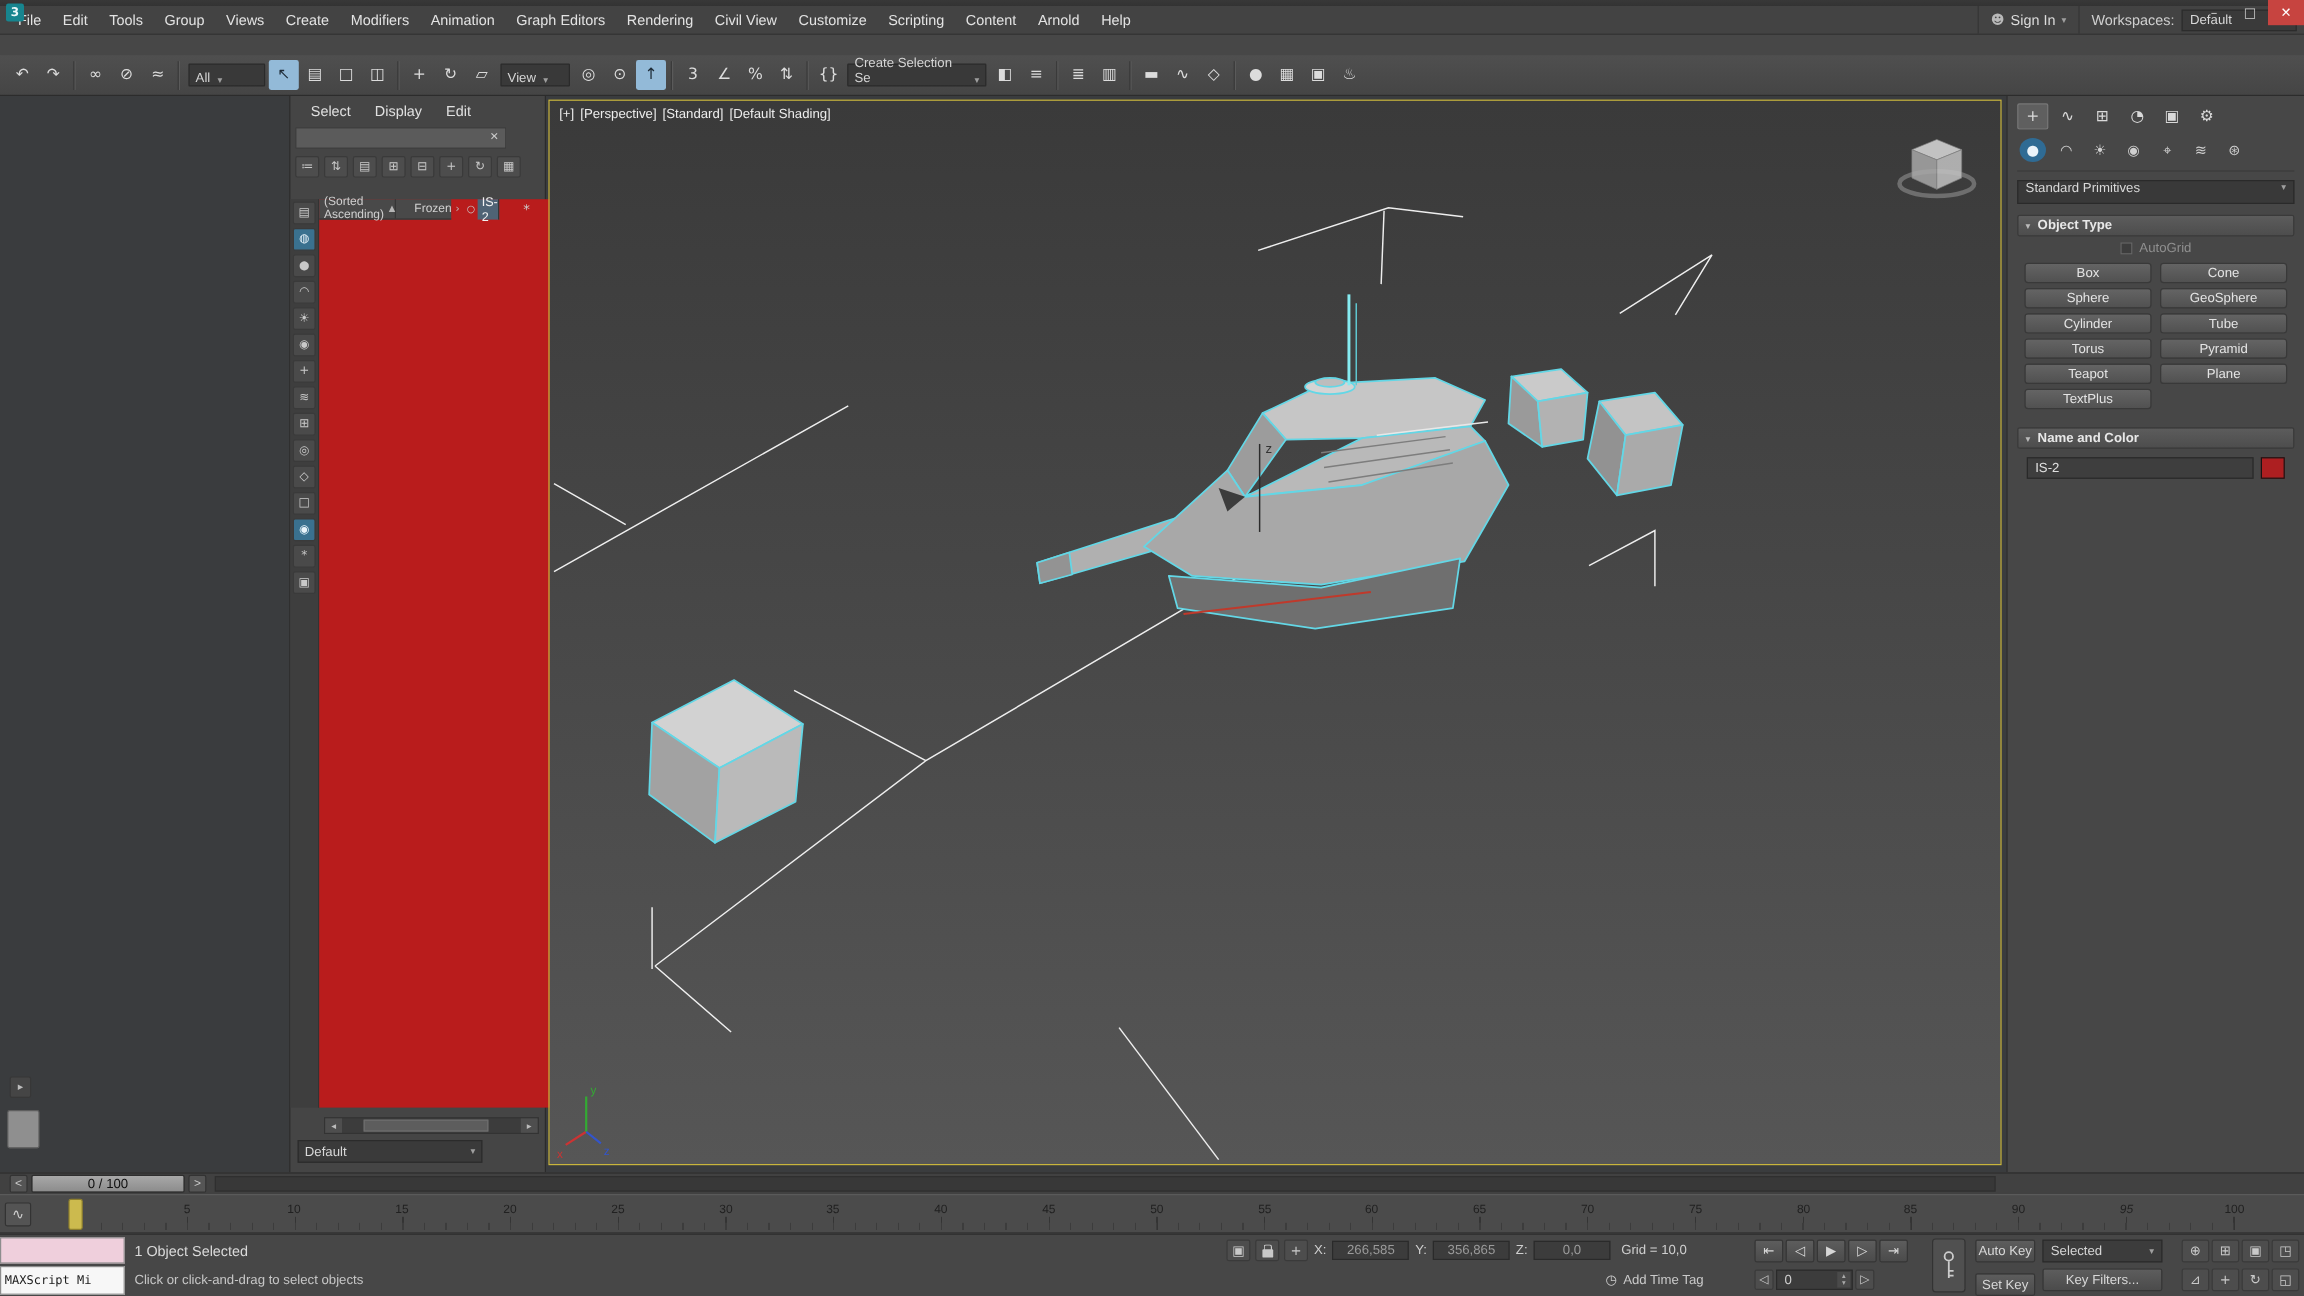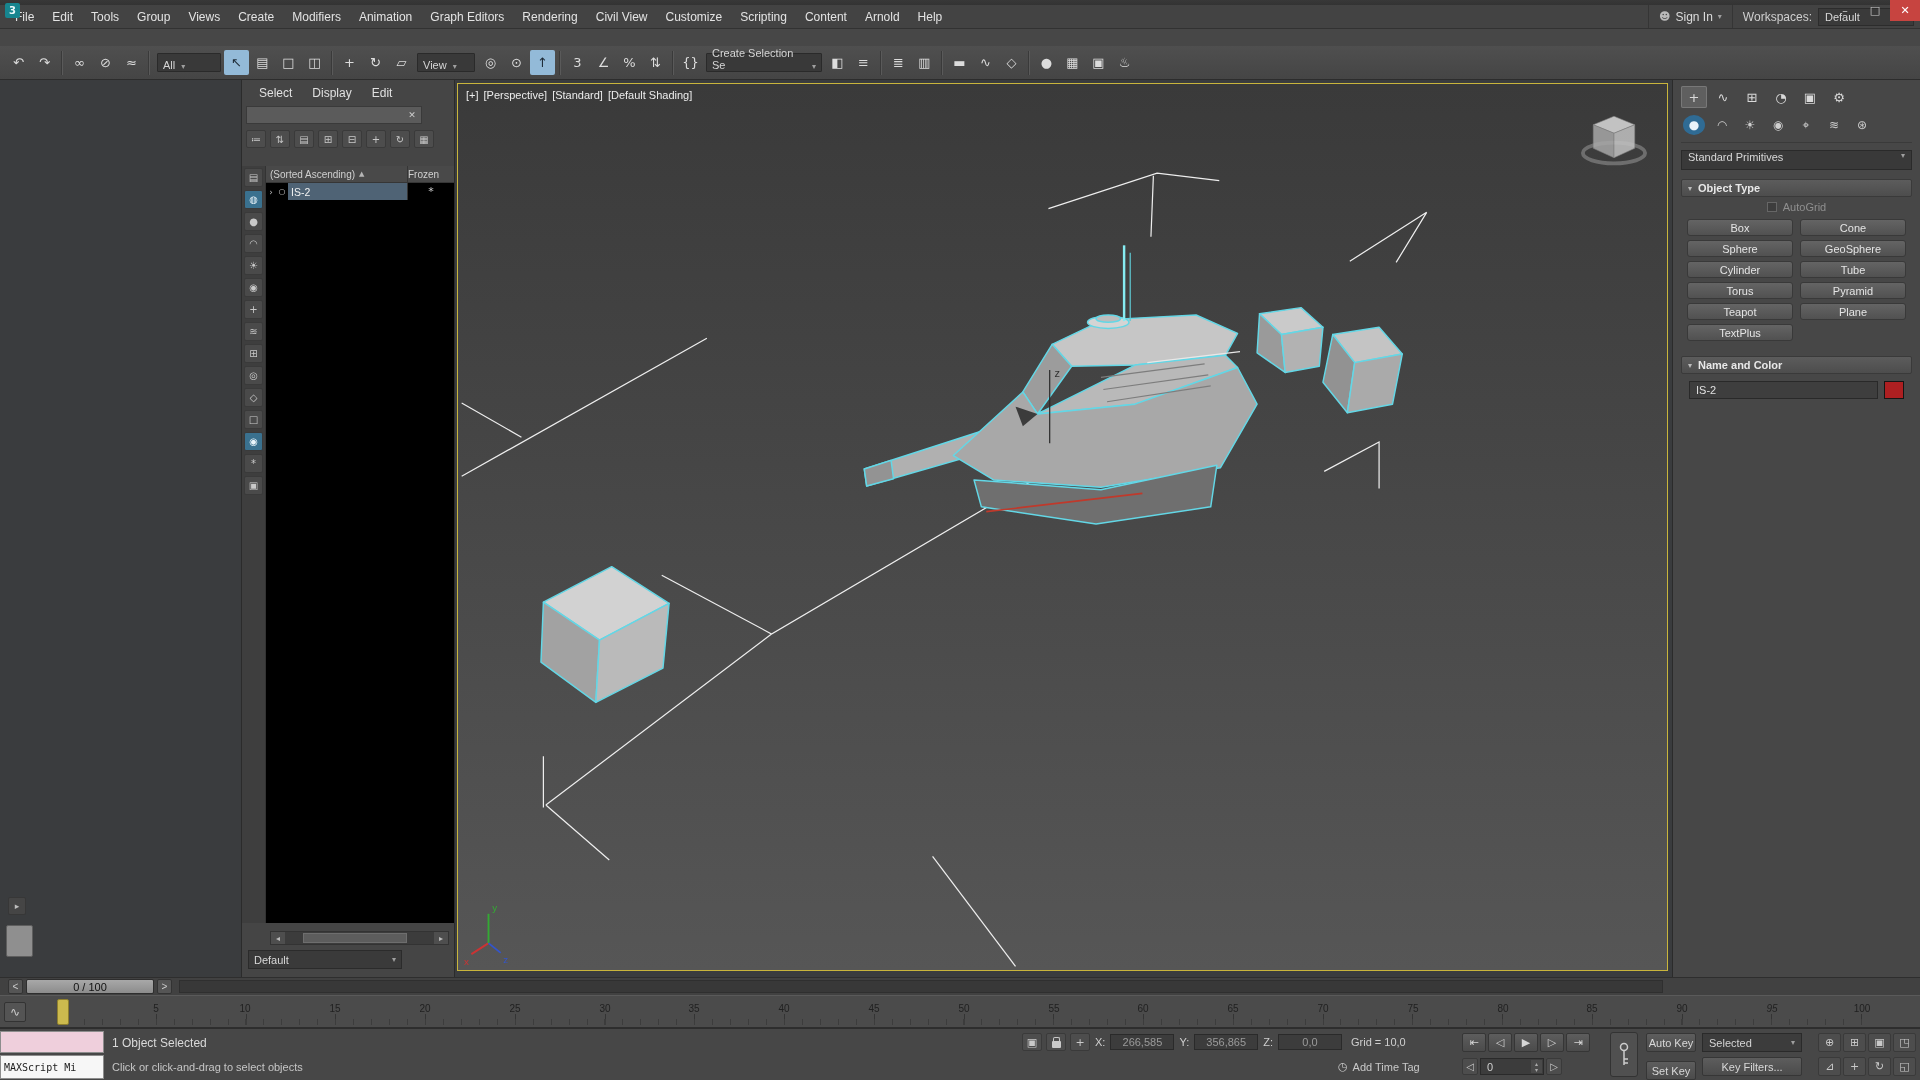--- a/index.html
+++ b/index.html
@@ -46,25 +46,25 @@
 .exp-menus{display:flex;gap:2px;padding:4px 0 2px 8px}
 .exp-menu{padding:2px 9px;font-size:12px;color:#e0e0e0}
 .exp-search{margin:2px 4px 4px;height:18px;width:176px;background:#5b5b5b;border:1px solid #3a3a3a;position:relative}
 .exp-clear{position:absolute;right:2px;top:1px;width:14px;height:14px;font-size:9px;color:#ccc;display:flex;align-items:center;justify-content:center}
 .exp-icons{display:flex;gap:4px;padding:2px 4px}
 .xbtn{width:20px;height:18px;background:#4d4d4d;border:1px solid #3a3a3a;border-radius:2px;color:#c9c9c9;font-size:10px;display:flex;align-items:center;justify-content:center}
 .exp-body{position:absolute;top:86px;bottom:54px;left:0;right:0;display:flex}
 .exp-side{width:24px;background:#3e3e3e;border-right:1px solid #333;padding:2px;display:flex;flex-direction:column;gap:3px;align-items:center}
 .sideicon{width:19px;height:19px;background:#4a4a4a;border:1px solid #3a3a3a;border-radius:2px;color:#c9c9c9;font-size:10px;display:flex;align-items:center;justify-content:center;flex:0 0 auto}
 .sideicon.on{background:#3a718f;color:#eaf5fb}
-.exp-list{flex:1;background:#000000;display:flex;flex-direction:column}
+.exp-list{flex:1;background:#b91c1c;display:flex;}
 .exp-header{height:17px;background:#494949;border-bottom:1px solid #363636;display:flex;align-items:center;font-size:10px;color:#d0d0d0}
 .hname{flex:1;padding-left:4px;display:flex;gap:4px;align-items:center;border-right:1px solid #363636;height:100%}
 .hsort{font-size:7px;color:#b5b5b5}
-.hfrozen{width:46px;text-align:left}
+.hfrozen{width:46px;text-align:right}
 .exp-row{height:17px;display:flex;align-items:center;font-size:10.5px}
 .row-expand{width:10px;color:#bbb;font-size:9px;text-align:center}
 .row-dot{width:12px;color:#ccc;font-size:8px;text-align:center}
 .row-name{flex:1;height:100%;display:flex;align-items:center;padding-left:3px;background:#4f6375;color:#f2f2f2;border-right:1px solid #363636}
 .row-frozen{width:46px;text-align:center;color:#cfcfcf;font-size:11px}
 .exp-scroll{position:absolute;bottom:32px;left:28px;right:5px;height:14px;background:#3c3c3c;border:1px solid #333;display:flex;align-items:center}
 .scr-btn{width:14px;height:12px;font-size:8px;color:#bbb;display:flex;align-items:center;justify-content:center;background:#4e4e4e}
 .scr-track{flex:1;position:relative;height:100%}
 .scr-thumb{position:absolute;left:18px;width:104px;top:1px;bottom:1px;background:#5d5d5d;border:1px solid #6e6e6e}
 .exp-combo{position:absolute;bottom:8px;left:6px;width:154px;height:19px;background:#3a3a3a;border:1px solid #2b2b2b;display:flex;align-items:center;padding:0 5px;font-size:11px;color:#d8d8d8}

